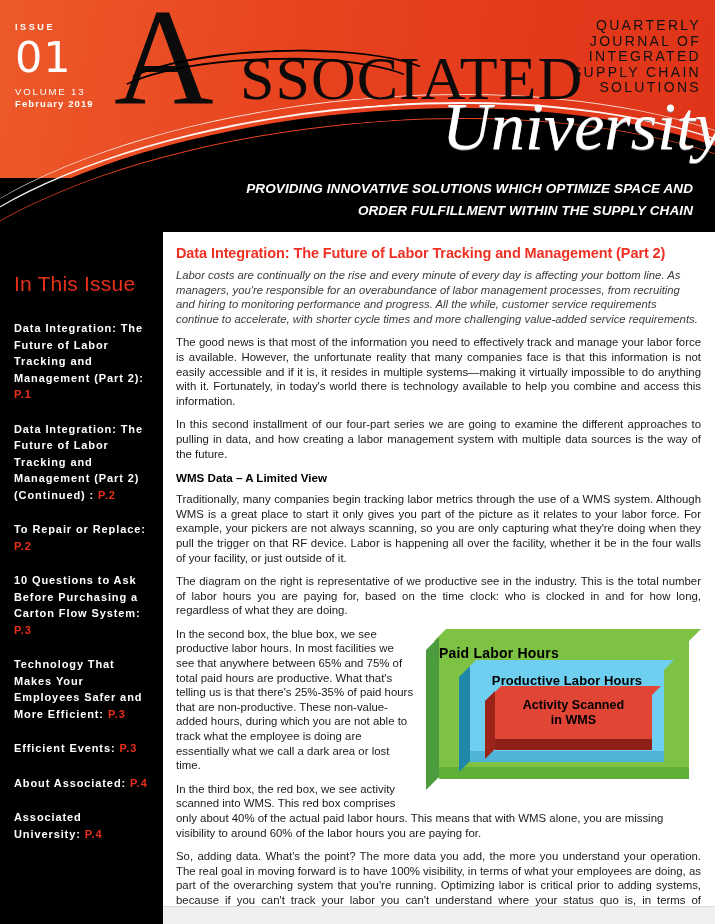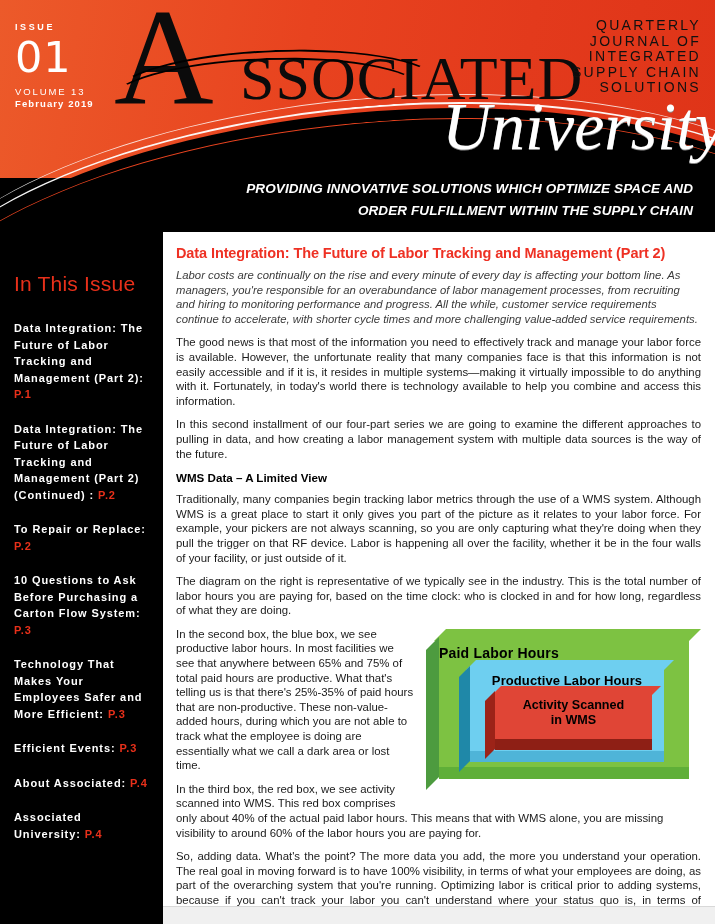--- a/index.html
+++ b/index.html
@@ -498,21 +498,21 @@
     </div>
   </div>
 
   <div class="main">
     <div class="art-title">Data Integration: The Future of Labor Tracking and Management (Part 2)</div>
     <div class="art-lede">Labor costs are continually on the rise and every minute of every day is affecting your bottom line. As managers, you're responsible for an overabundance of labor management processes, from recruiting and hiring to monitoring performance and progress. All the while, customer service requirements continue to accelerate, with shorter cycle times and more challenging value-added service requirements.</div>
     <div class="art-p">The good news is that most of the information you need to effectively track and manage your labor force is available. However, the unfortunate reality that many companies face is that this information is not easily accessible and if it is, it resides in multiple systems—making it virtually impossible to do anything with it. Fortunately, in today's world there is technology available to help you combine and access this information.</div>
     <div class="art-p">In this second installment of our four-part series we are going to examine the different approaches to pulling in data, and how creating a labor management system with multiple data sources is the way of the future.</div>
     <div class="art-sub">WMS Data – A Limited View</div>
     <div class="art-p">Traditionally, many companies begin tracking labor metrics through the use of a WMS system. Although WMS is a great place to start it only gives you part of the picture as it relates to your labor force. For example, your pickers are not always scanning, so you are only capturing what they're doing when they pull the trigger on that RF device. Labor is happening all over the facility, whether it be in the four walls of your facility, or just outside of it.</div>
-    <div class="art-p">The diagram on the right is representative of we typically see in the industry. This is the total number of labor hours you are paying for, based on the time clock: who is clocked in and for how long, regardless of what they are doing.</div>
+    <div class="art-p">The diagram on the right is representative of we productive see in the industry. This is the total number of labor hours you are paying for, based on the time clock: who is clocked in and for how long, regardless of what they are doing.</div>
 
     <div class="float-row">
       <div class="diagram-float">
         <div class="diagram">
           <div class="green-top"></div>
           <div class="green-side"></div>
           <div class="green-face"></div>
           <div class="green-bottom-shade"></div>
           <div class="green-label">Paid Labor Hours</div>
 

